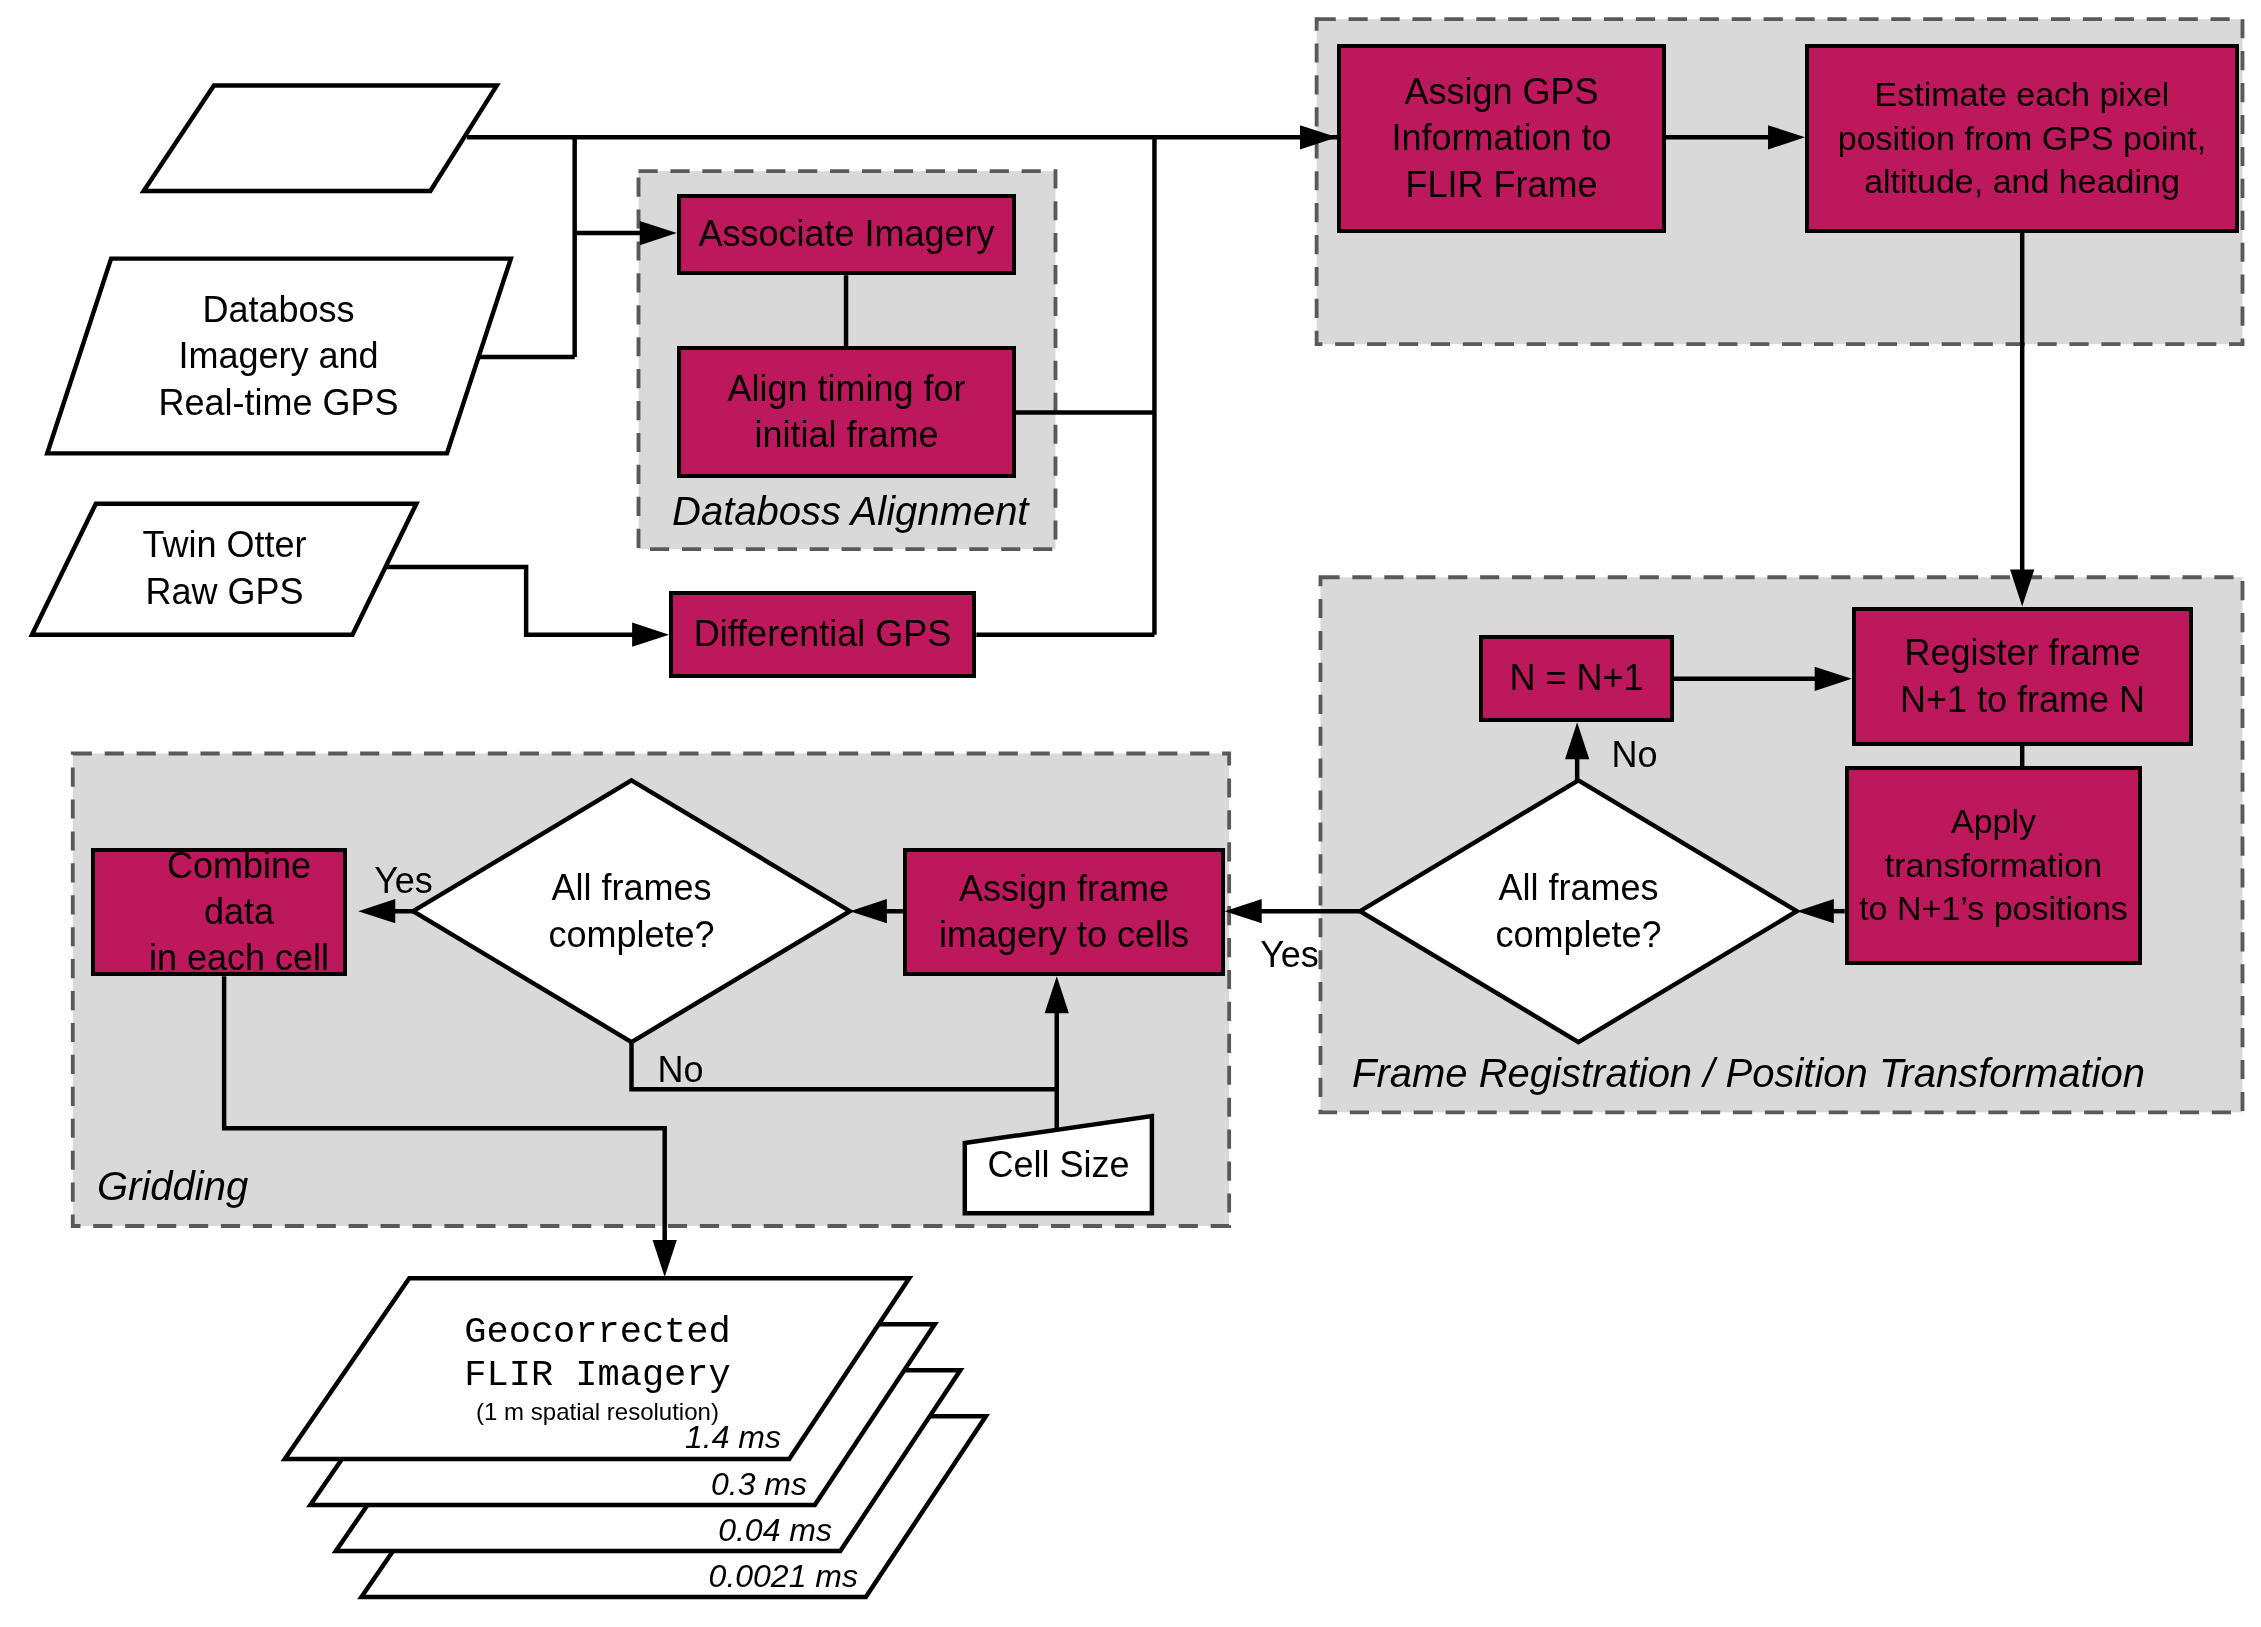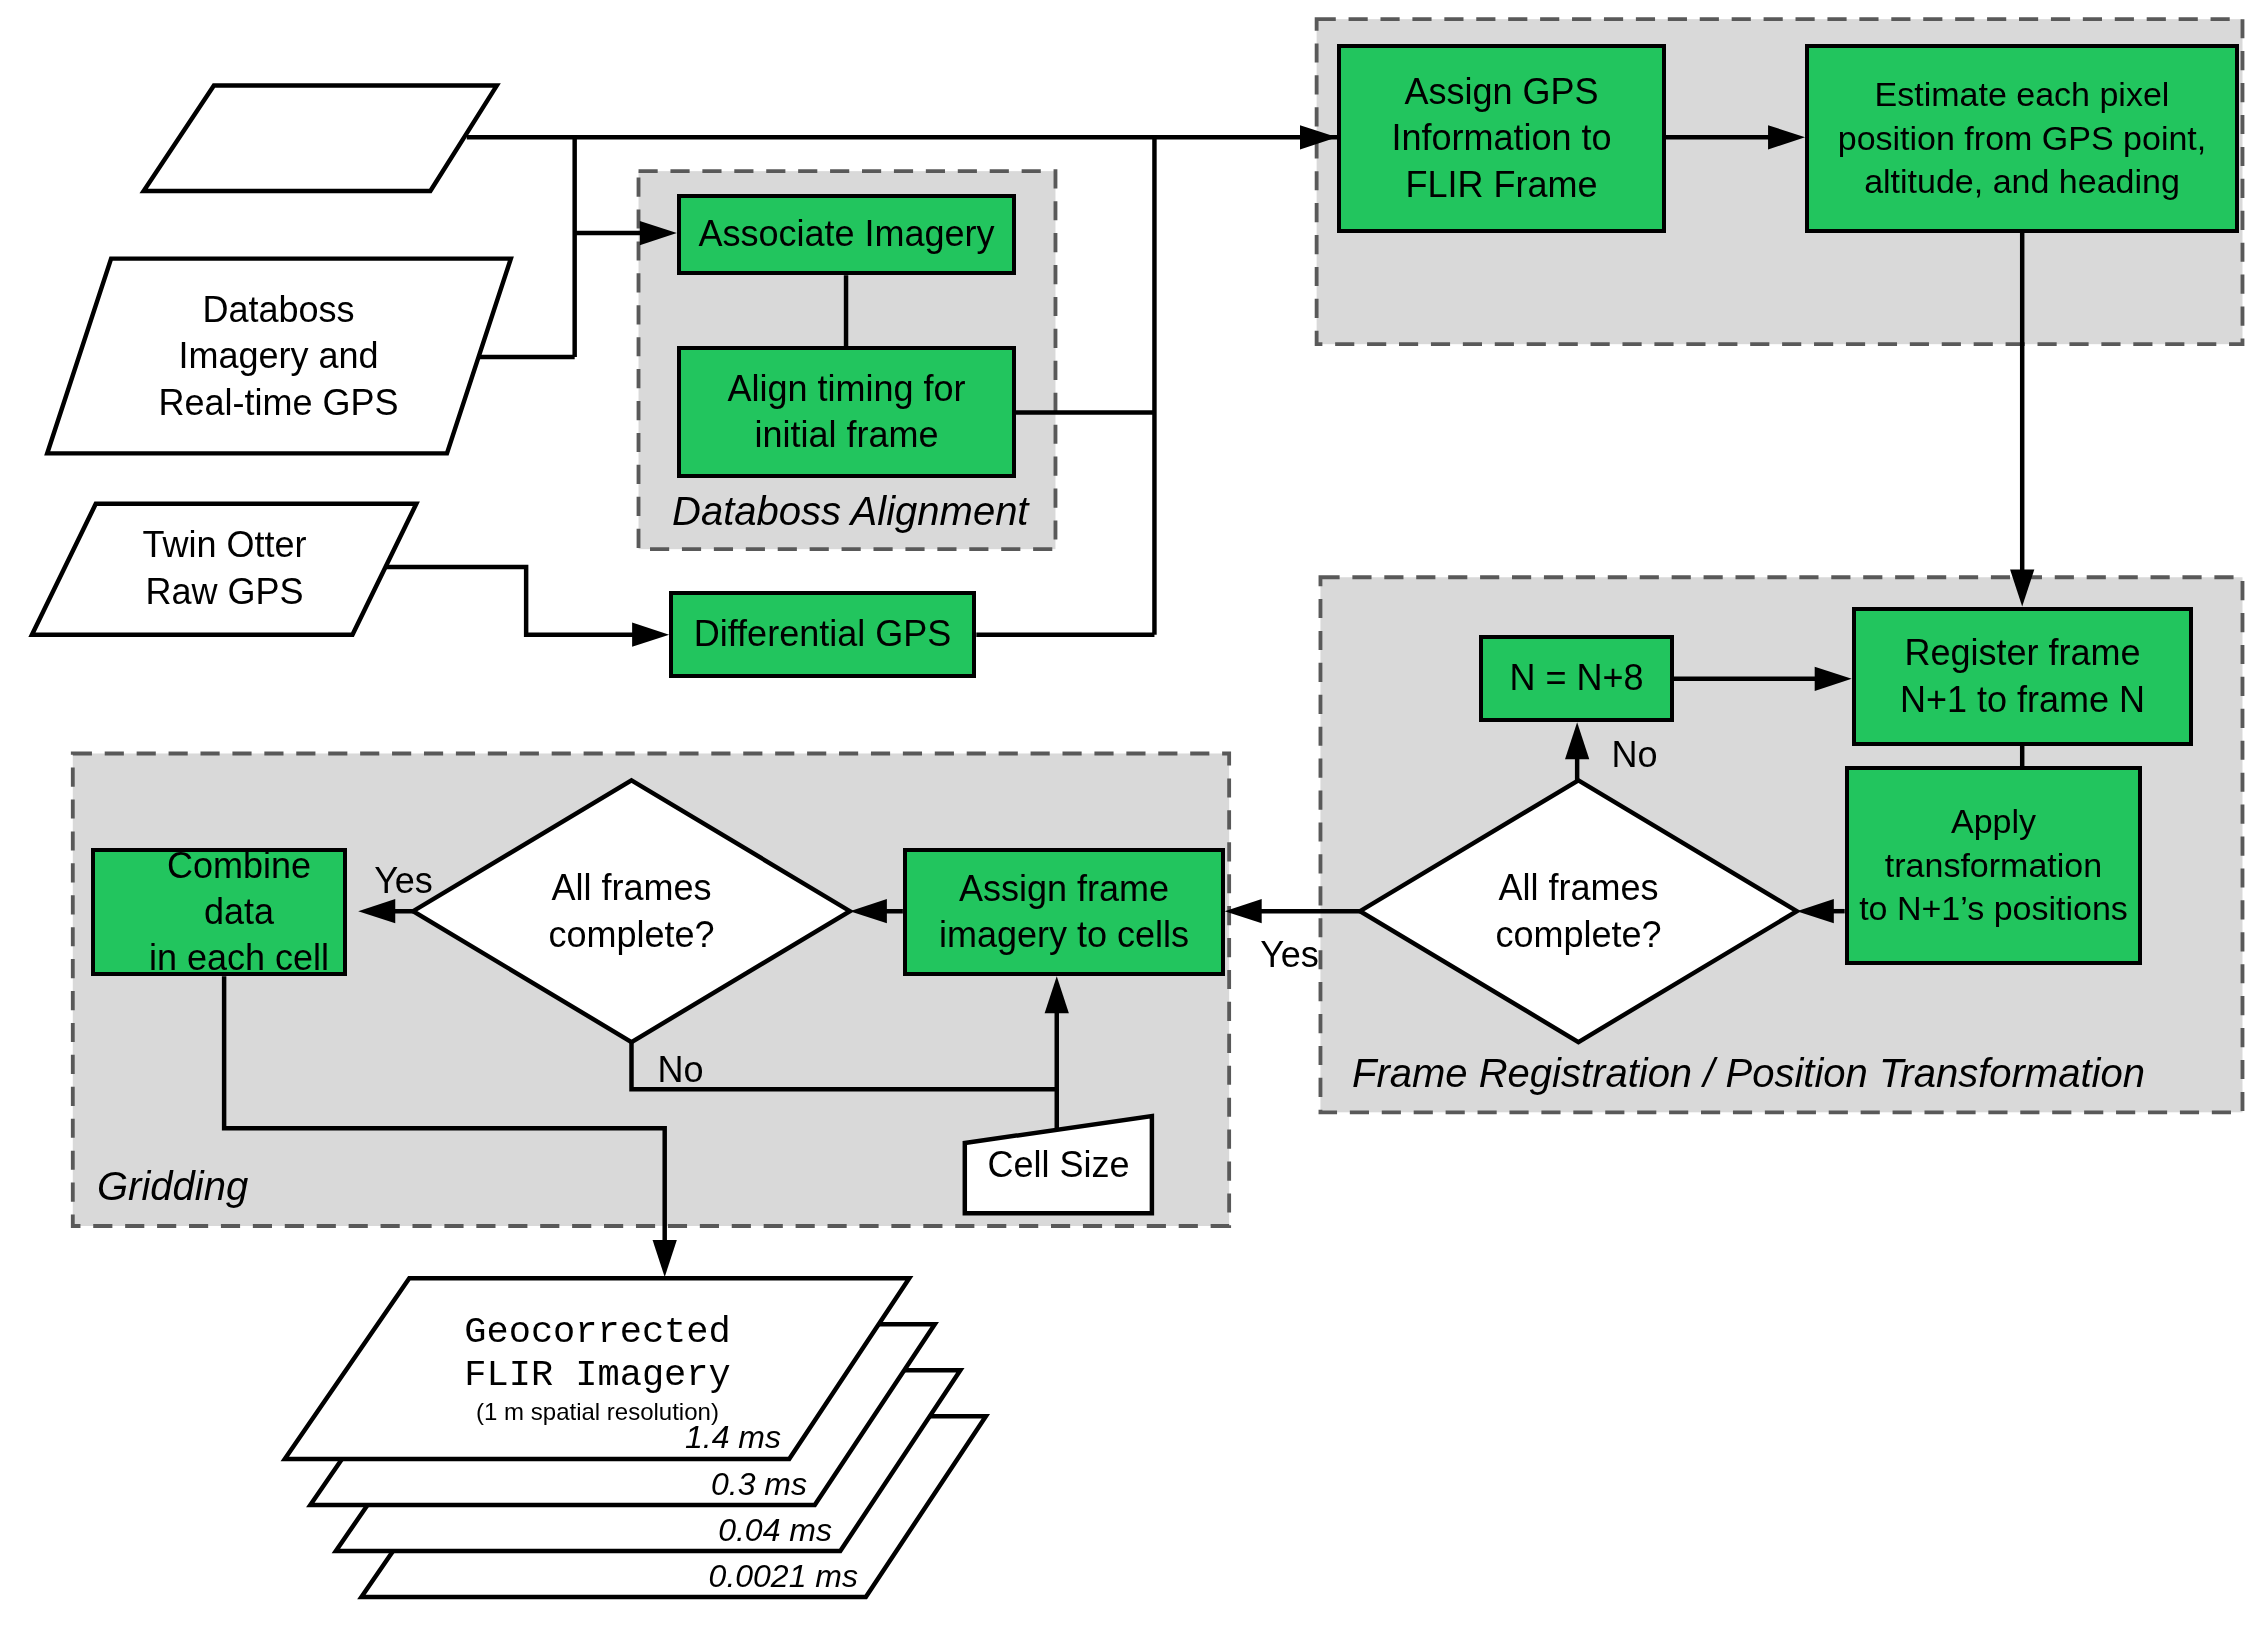--- a/index.html
+++ b/index.html
@@ -7,21 +7,21 @@
     position:relative;
     width:2261px;height:1627px;
     background:#ffffff;
     font-family:"Liberation Sans", sans-serif;
     color:#000;
     overflow:hidden;
   }
   #shapes{position:absolute;left:0;top:0;z-index:1;}
   .node{
     position:absolute;z-index:3;
-    background:#22c55e;border:4.5px solid #000;
+    background:#be185d;border:4.5px solid #000;
     display:flex;align-items:center;justify-content:center;
     text-align:center;white-space:pre-line;
     font-size:36px;line-height:1.28;
     box-sizing:border-box;
   }
   .txt{
     position:absolute;z-index:4;
     display:flex;align-items:center;justify-content:center;
     text-align:center;white-space:pre-line;
     font-size:36px;line-height:1.28;
@@ -151,21 +151,21 @@
   <div class="node" style="left:669px;top:591px;width:307px;height:87px;">Differential GPS</div>
 
   <div class="node" style="left:1337px;top:44px;width:329px;height:189px;">Assign GPS
 Information to
 FLIR Frame</div>
 
   <div class="node" style="left:1805px;top:44px;width:434px;height:189px;font-size:34px;">Estimate each pixel
 position from GPS point,
 altitude, and heading</div>
 
-  <div class="node" style="left:1479px;top:635px;width:195px;height:87px;">N = N+8</div>
+  <div class="node" style="left:1479px;top:635px;width:195px;height:87px;">N = N+1</div>
 
   <div class="node" style="left:1852px;top:607px;width:341px;height:139px;">Register frame
 N+1 to frame N</div>
 
   <div class="node" style="left:1845px;top:766px;width:297px;height:199px;font-size:34px;">Apply transformation
 to N+1’s positions</div>
 
   <div class="node" style="left:903px;top:848px;width:322px;height:128px;">Assign frame
 imagery to cells</div>
 

